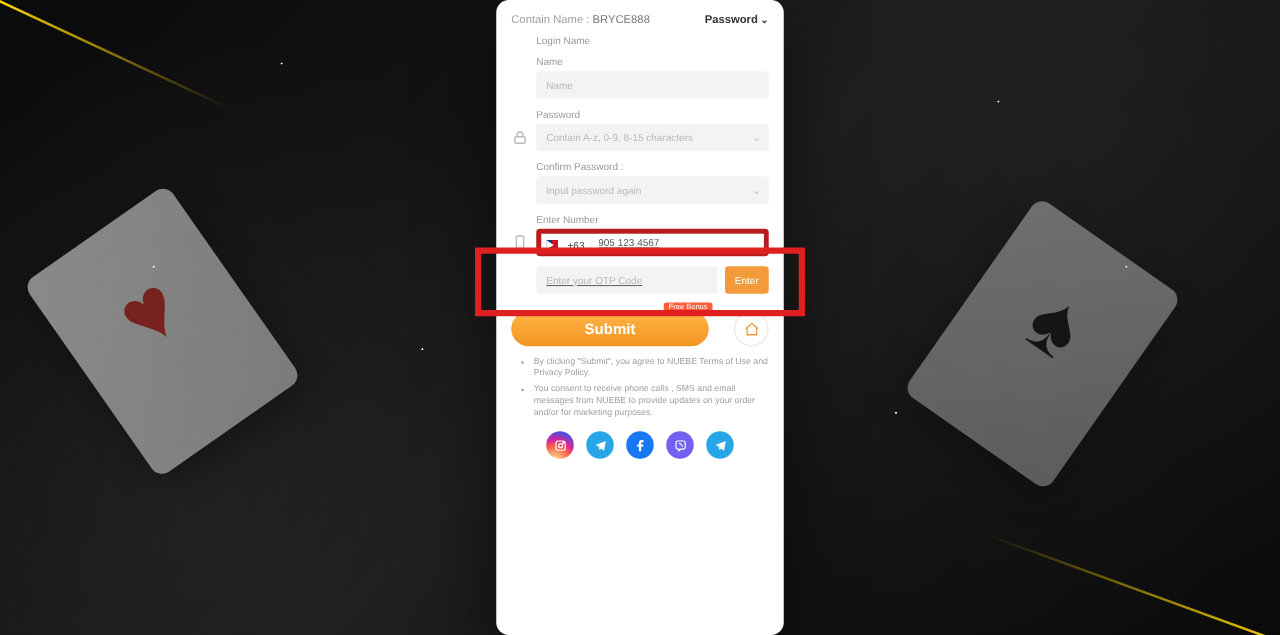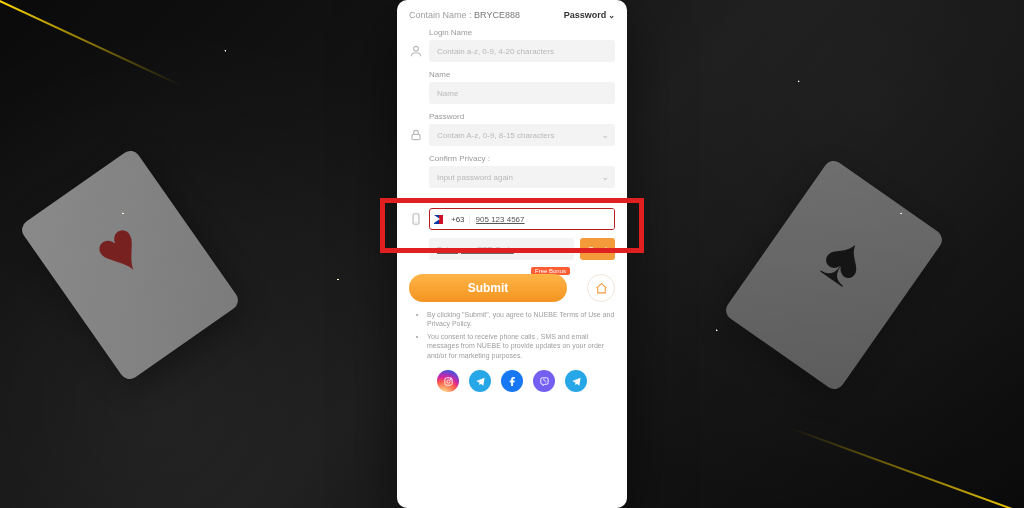--- a/index.html
+++ b/index.html
@@ -147,24 +147,24 @@
     position: absolute;
     right: 6px; top: 50%;
     transform: translateY(-50%);
     font-size: 9px;
     color: #bbb;
     pointer-events: auto;
   }
 
   .phone-row {
     display: flex;
-    align-items: center;
+    align-items: flex-end;
     gap: 0;
     background: #fff;
-    border: 1px solid #b91c1c;
+    border: 4px solid #b91c1c;
     border-radius: 3px;
     height: 22px;
     overflow: hidden;
   }
   .flag {
     width: 14px; height: 9px;
     margin: 0 3px 0 4px;
     background:
       linear-gradient(90deg, #0038a8 0 33%, #ce1126 33% 66%, #fff 66%);
     position: relative;
@@ -307,29 +307,20 @@
     <div class="lang">
       <span>Password</span>
       <span class="chev">⌄</span>
     </div>
   </div>
 
   <div class="form-area">
 
     <div class="form-group">
       <span class="form-label">Login Name</span>
-      <div class="input-row">
-        <span class="icon">
-          <svg viewBox="0 0 24 24" fill="none" stroke="currentColor" stroke-width="2">
-              <circle cx="12" cy="8" r="4"></circle>
-              <path d="M4 21c0-4 4-6 8-6s8 2 8 6"></path>
-            </svg>
-        </span>
-        <input class="txt-input" placeholder="Contain a-z, 0-9, 4-20 characters" style="">
-      </div>
     </div>
 
     <div class="form-group">
       <span class="form-label">Name</span>
       <div class="input-row">
         <input class="txt-input" placeholder="Name" style="">
       </div>
     </div>
 
     <div class="form-group">
@@ -340,21 +331,21 @@
               <rect x="5" y="11" width="14" height="9" rx="2"></rect>
               <path d="M8 11V8a4 4 0 0 1 8 0v3"></path>
             </svg>
         </span>
         <input type="password" class="txt-input" placeholder="Contain A-z, 0-9, 8-15 characters" style="">
         <span class="pw-eye">⌄</span>
       </div>
     </div>
 
     <div class="form-group">
-      <span class="form-label">Confirm Privacy :</span>
+      <span class="form-label">Confirm Password :</span>
       <div class="input-row">
         <input type="password" class="txt-input" placeholder="Input password again" style="">
         <span class="pw-eye">⌄</span>
       </div>
     </div>
 
     <div class="form-group">
       <span class="form-label">Enter Number</span>
       <div class="input-row">
         <span class="icon">
@@ -367,21 +358,21 @@
           <span class="flag"></span>
           <span class="cc">+63</span>
           <input class="phone-input" value="905 123 4567" style="">
         </div>
       </div>
     </div>
 
     <div class="form-group">
       <div class="otp-row">
         <input class="txt-input" placeholder="Enter your OTP Code" style="">
-        <button class="send-btn">Send</button>
+        <button class="send-btn">Enter</button>
       </div>
     </div>
 
 
   </div>
 
   <div class="submit-row">
     <span class="free-badge">Free Bonus</span>
     <button class="submit-btn">Submit</button>
     <button class="home-btn">

